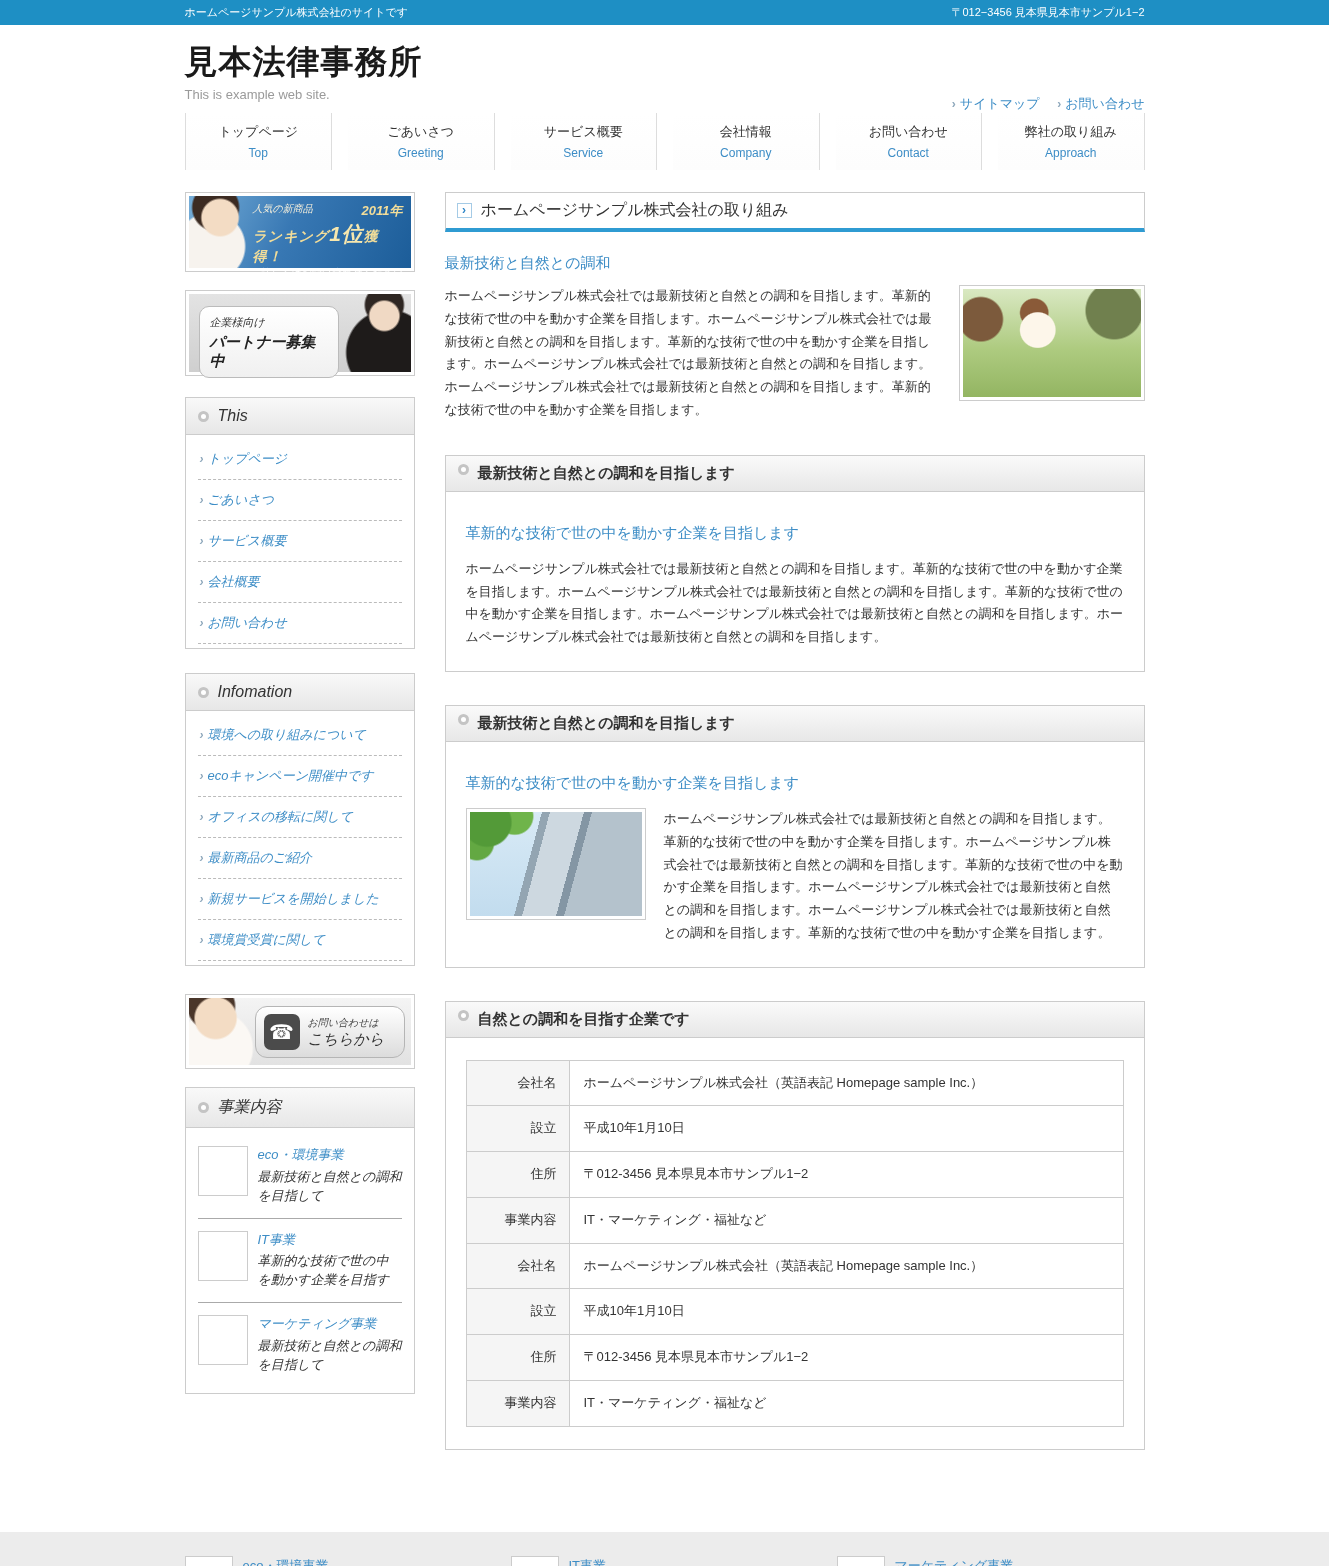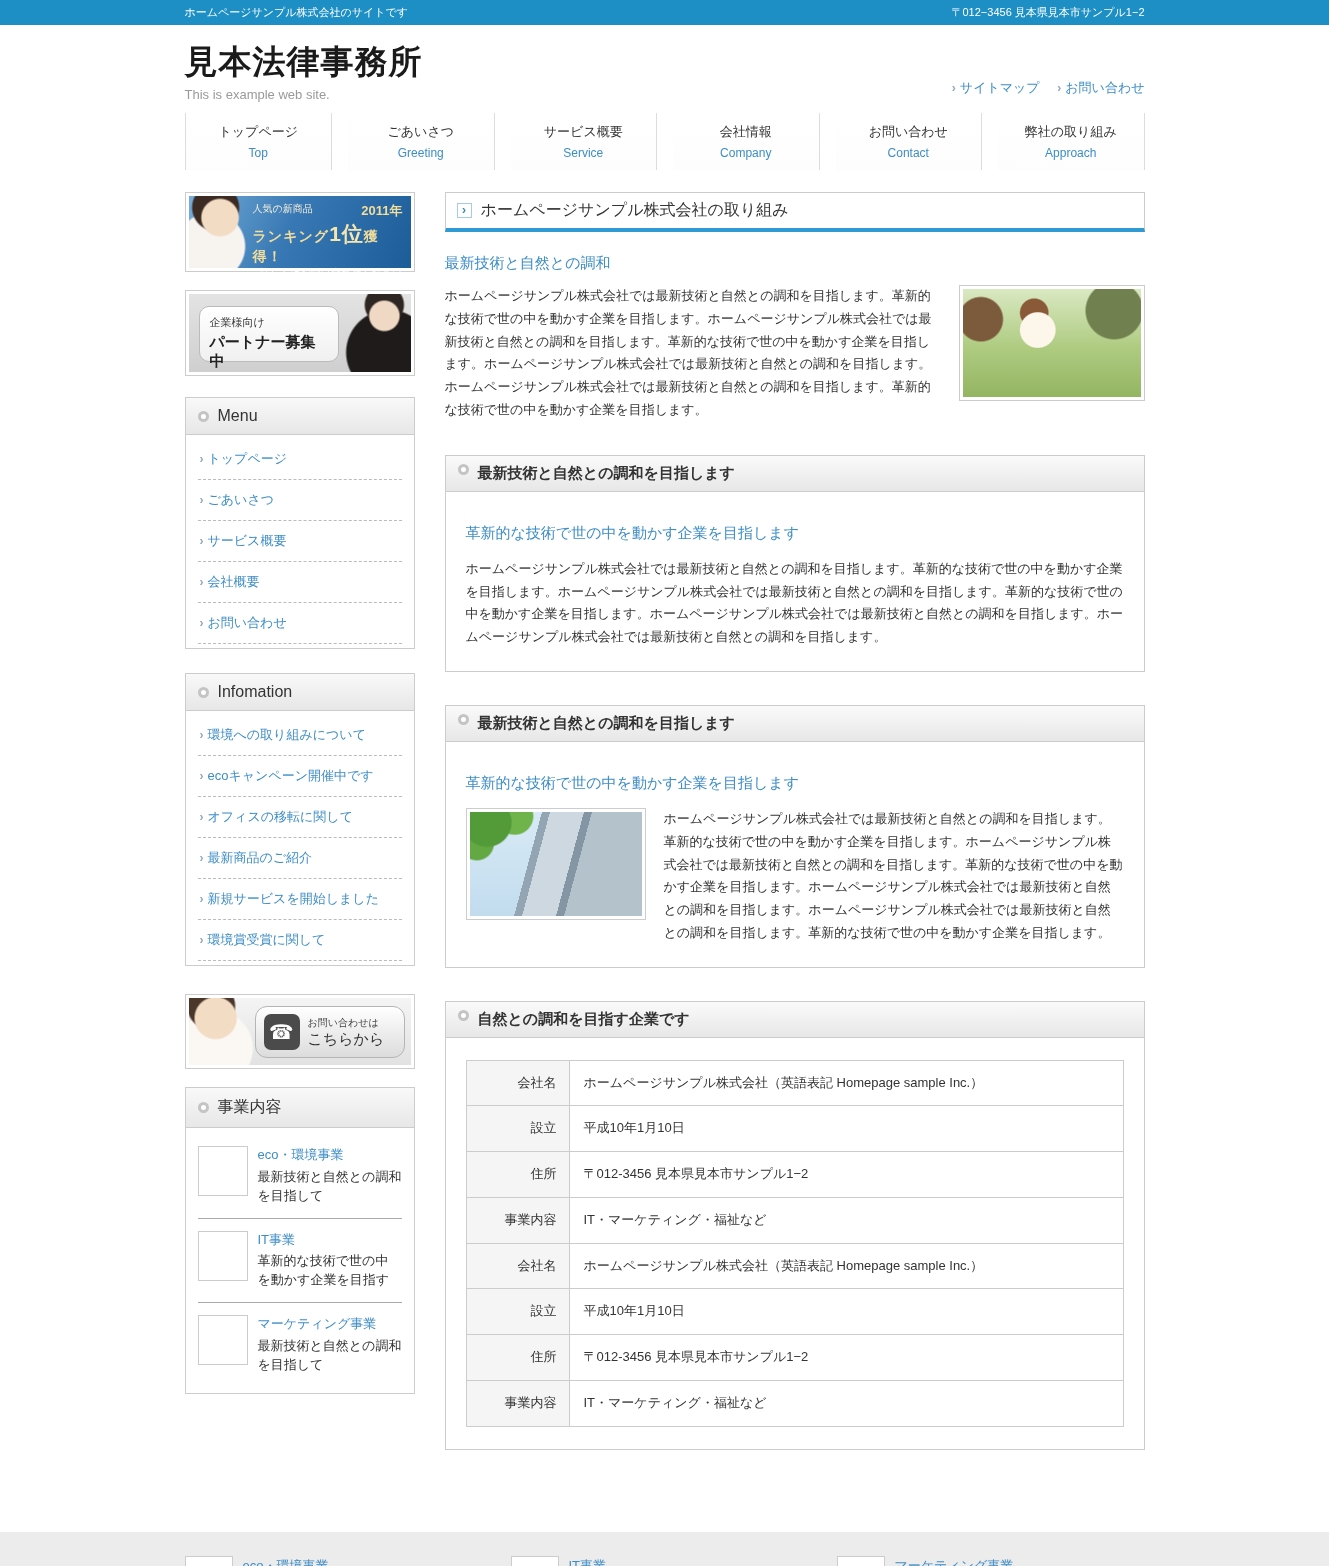--- a/index.html
+++ b/index.html
@@ -11,33 +11,33 @@
 
   
   .topbar { height:25px; background:#1e8fc4; }
   .topbar-inner { display:flex; justify-content:space-between; align-items:center; height:25px; }
   .topbar-inner span { color:#fff; font-size:11px; }
 
   
   .header { position:relative; padding:15px 0 6px 0; height:88px; }
   .site-title { font-family:"Liberation Serif","DejaVu Serif",serif; font-size:33px; font-weight:bold; color:#1a1a1a; letter-spacing:1px; }
   .tagline { font-size:13px; color:#9a9a9a; margin-top:2px; }
-  .header-links { position:absolute; right:0; bottom:16px; font-size:13px;margin-top:16px; }
+  .header-links { position:absolute; right:0; bottom:0; font-size:13px;margin-top:16px; }
   .header-links a { color:#3d8dc6; text-decoration:none; margin-left:14px; }
   .arrow { color:#8fa8bc; font-weight:bold; margin-right:4px; font-size:12px; }
 
   
   .gnav { display:flex; height:57px; border-left:1px solid #ddd; }
   .gnav-item { flex:1; border-right:1px solid #ddd; display:flex; flex-direction:column; align-items:center; justify-content:center; cursor:pointer; background:linear-gradient(180deg,#ffffff, #fdfdfd); }
   .gnav-jp { font-size:13px; color:#333; }
   .gnav-en { font-size:12px; color:#3d8dc6; margin-top:5px; }
 
   
   .content { display:flex; gap:30px; margin-top:22px; margin-bottom:82px; }
-  .sidebar { width:230px; flex:none; }
+  .sidebar { width:230px; flex:none;font-style:italic; }
   .main { width:700px; flex:none; }
 
   
   .sb-banner { border:1px solid #ccc; padding:3px; background:#fff; margin-bottom:18px; cursor:pointer; }
   .banner-rank { height:80px; }
   .banner-rank-inner { height:100%; background:
       radial-gradient(circle at 14% 30%, #f3dcc4 0 9%, transparent 10%),
       radial-gradient(circle at 12% 16%, #3c2b22 0 11%, transparent 12%),
       radial-gradient(circle at 10% 70%, #f7f3ee 0 16%, transparent 17%),
       linear-gradient(115deg,#76aed8 0%, #3878b4 45%, #1c5d99 100%);
@@ -48,21 +48,21 @@
   .rank-head { font-size:14px; font-weight:bold; color:#f2dd9a; letter-spacing:1px; }
   .rank-big { font-size:21px; color:#f7e7ae; }
   .rank-foot { font-size:10px; color:#fff; text-align:right; }
   .banner-partner { height:86px; margin-bottom:21px; }
   .banner-partner-inner { height:100%; background:
       radial-gradient(circle at 88% 28%, #f0d9c4 0 7%, transparent 8%),
       radial-gradient(circle at 88% 14%, #2e2622 0 9%, transparent 10%),
       radial-gradient(circle at 90% 75%, #1e1b1a 0 20%, transparent 21%),
       linear-gradient(180deg,#e3e3e3,#cfcfcf);
     position:relative; }
-  .partner-bubble { position:absolute; left:10px; top:12px; width:140px; height:56px; background:linear-gradient(180deg,#ffffff,#f0f0f0); border:1px solid #bbb; border-radius:10px; padding:8px 10px; }
+  .partner-bubble { position:absolute; left:10px; top:12px; width:140px; height:72px; background:linear-gradient(180deg,#ffffff,#f0f0f0); border:1px solid #bbb; border-radius:10px; padding:8px 10px; }
   .partner-l1 { font-size:11px; color:#333; }
   .partner-l2 { font-family:"Liberation Serif","DejaVu Serif",serif; font-size:15px; font-weight:bold; color:#222; margin-top:3px; }
 
   
   .sb-box { border:1px solid #ccc; margin-bottom:24px; background:#fff; }
   .sb-box-header { background:linear-gradient(180deg,#f9f9f9,#e7e7e7); border-bottom:1px solid #ccc; padding:9px 12px; display:flex; align-items:center; gap:9px; }
   .ring-icon { width:11px; height:11px; border:3px solid #c4c4c4; border-radius:50%; background:#fff; flex:none; }
   .sb-box-title { font-size:16px; color:#333; }
   .sb-list { list-style:none; padding:4px 12px; }
   .sb-list li { border-bottom:1px dashed #bbb; padding:11px 2px; font-size:13px; }
@@ -202,21 +202,21 @@
           <div class="partner-bubble">
             <div class="partner-l1">企業様向け</div>
             <div class="partner-l2">パートナー募集中</div>
           </div>
         </div>
       </div>
 
       <div class="sb-box">
         <div class="sb-box-header">
           <span class="ring-icon"></span>
-          <span class="sb-box-title">Menu</span>
+          <span class="sb-box-title">This</span>
         </div>
         <ul class="sb-list">
           <li><span class="arrow">›</span><a href="#">トップページ</a></li>
           <li><span class="arrow">›</span><a href="#">ごあいさつ</a></li>
           <li><span class="arrow">›</span><a href="#">サービス概要</a></li>
           <li><span class="arrow">›</span><a href="#">会社概要</a></li>
           <li><span class="arrow">›</span><a href="#">お問い合わせ</a></li>
         </ul>
       </div>
 

